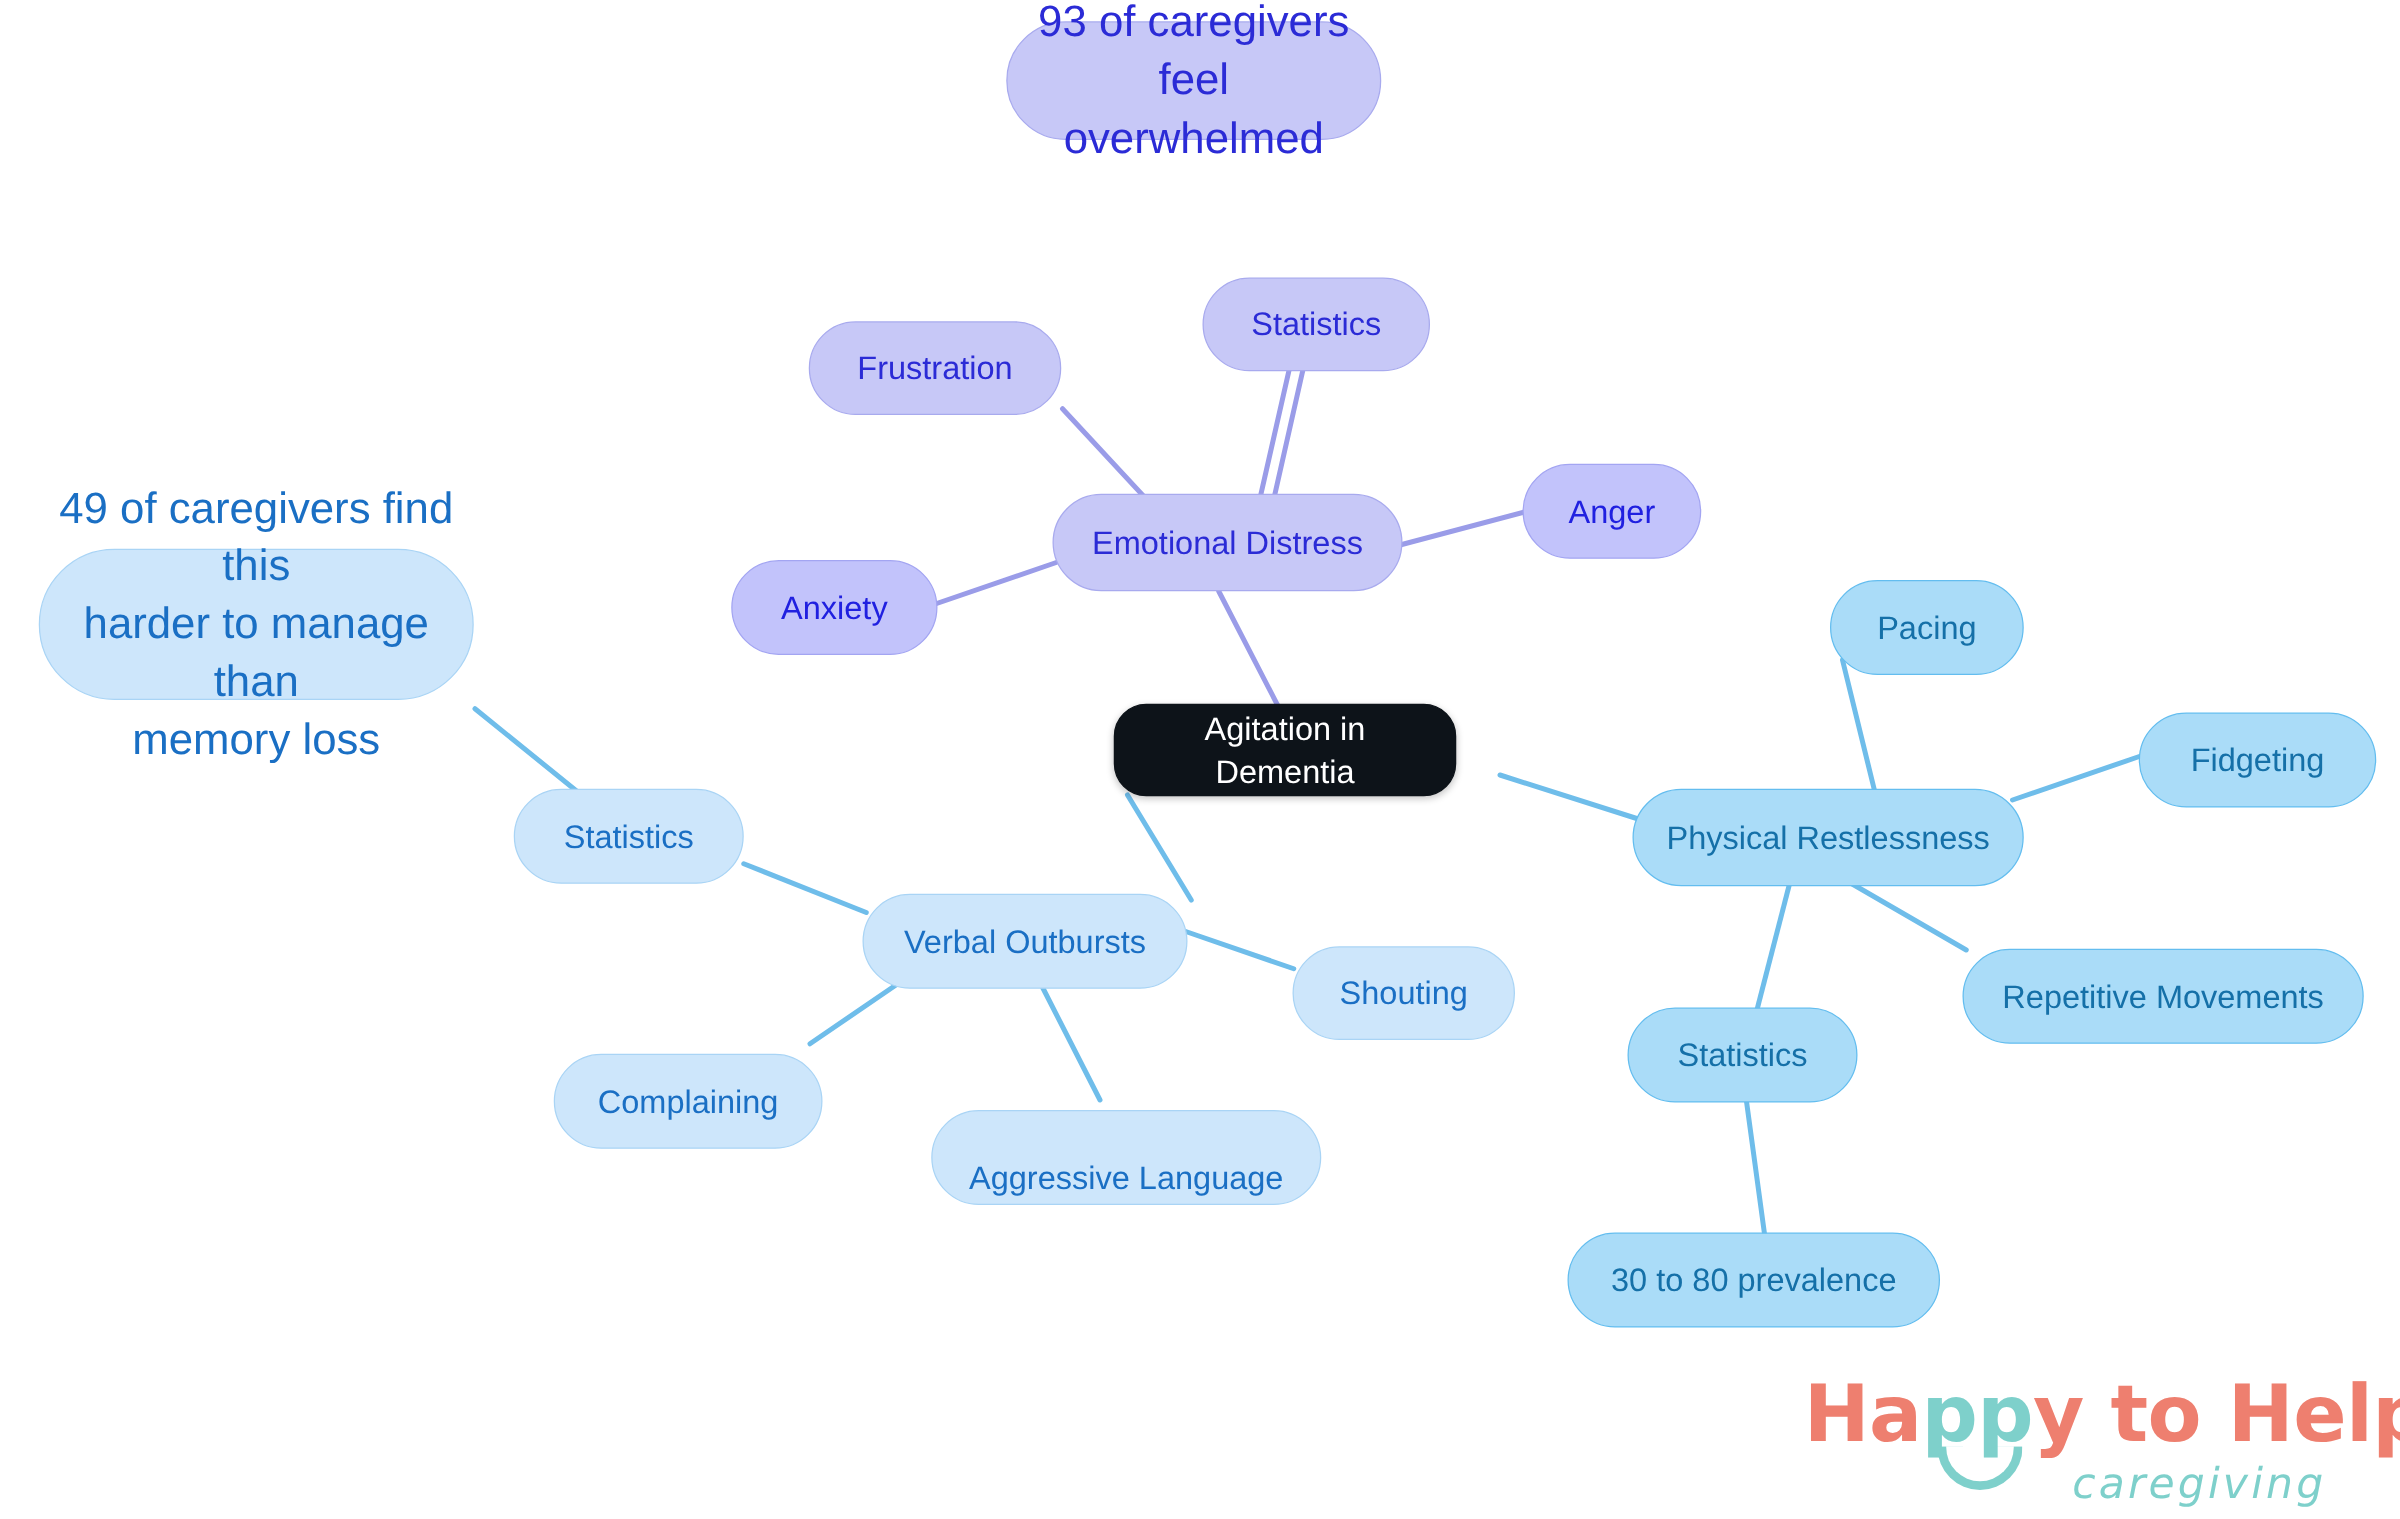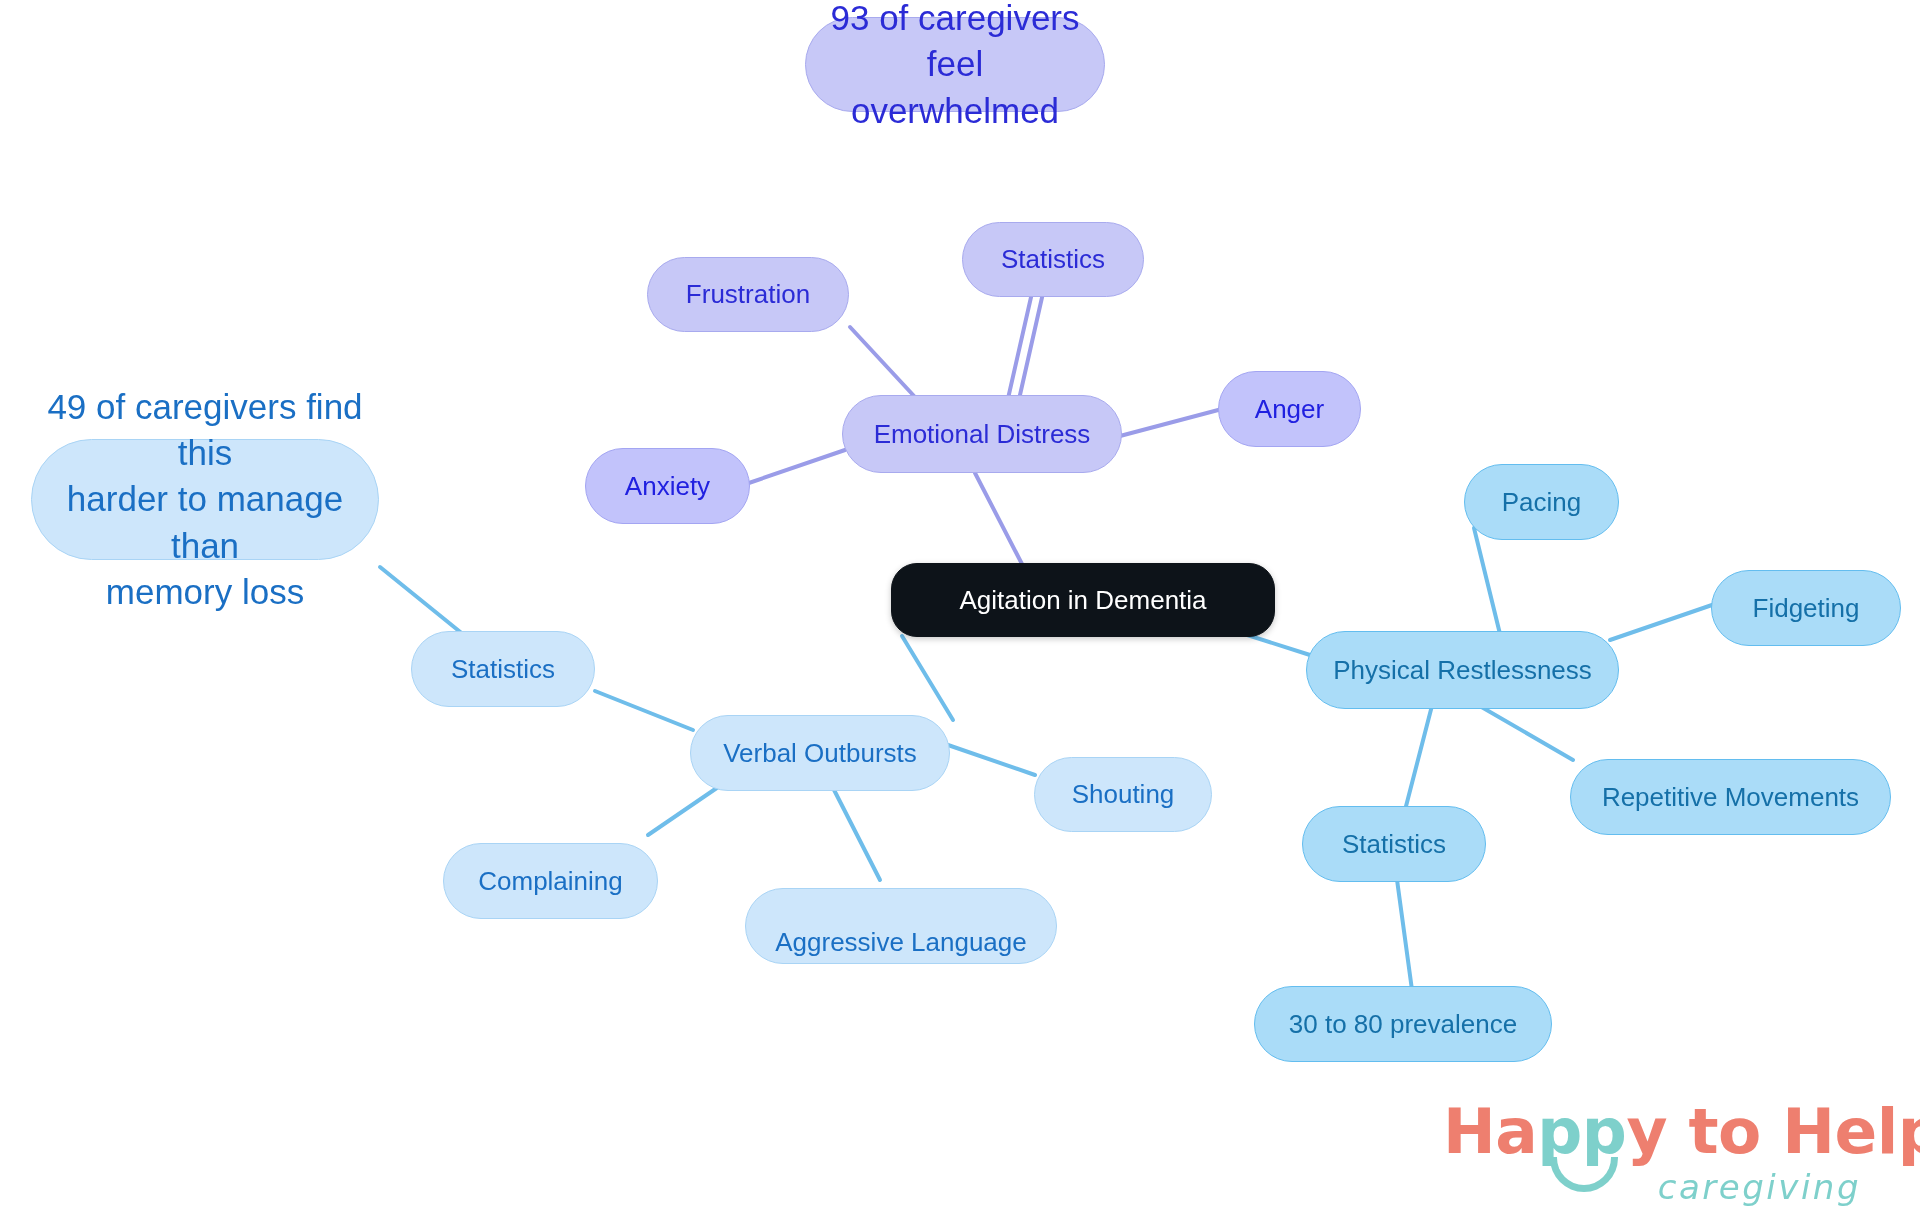--- a/index.html
+++ b/index.html
@@ -173,21 +173,21 @@
   </div>
 
   <div class="node n-purple-deep fz-26" style="left:1218px; top:371px; width:143px; height:76px;">
     <span>Anger</span>
   </div>
 
   <div class="node n-purple fz-26" style="left:842px; top:395px; width:280px; height:78px;">
     <span>Emotional Distress</span>
   </div>
 
-  <div class="node n-root fz-26" style="left:891px; top:563px; width:384px; height:74px;">
+  <div class="node n-root fz-26" style="left:891px; top:563px; width:274px; height:74px;">
     <span>Agitation in Dementia</span>
   </div>
 
   <div class="node n-blue-light fz-25" style="left:31px; top:439px; width:348px; height:121px;">
     <span>49 of caregivers find this
 harder to manage than
 memory loss</span>
   </div>
 
   <div class="node n-blue-light fz-26" style="left:411px; top:631px; width:184px; height:76px;">

